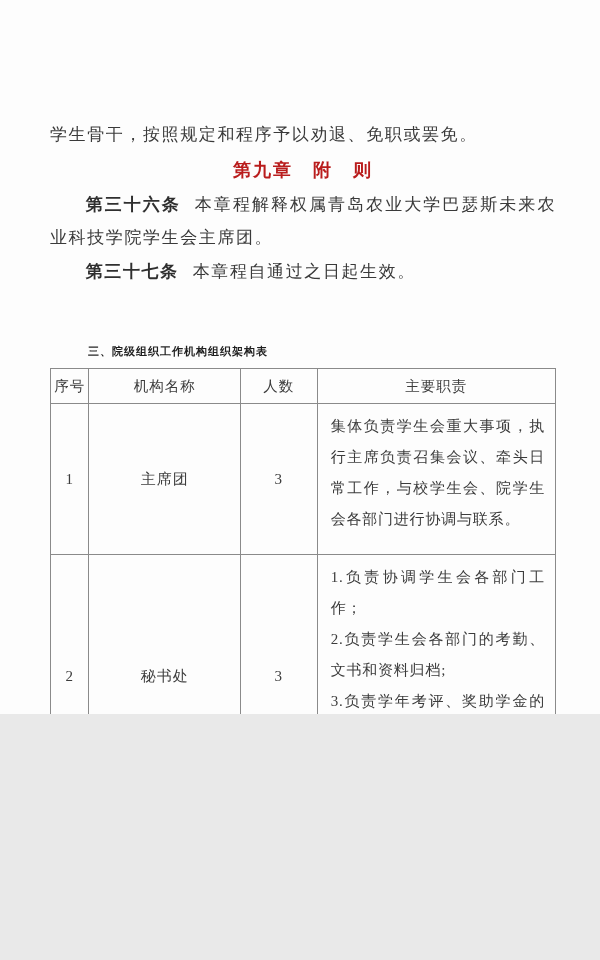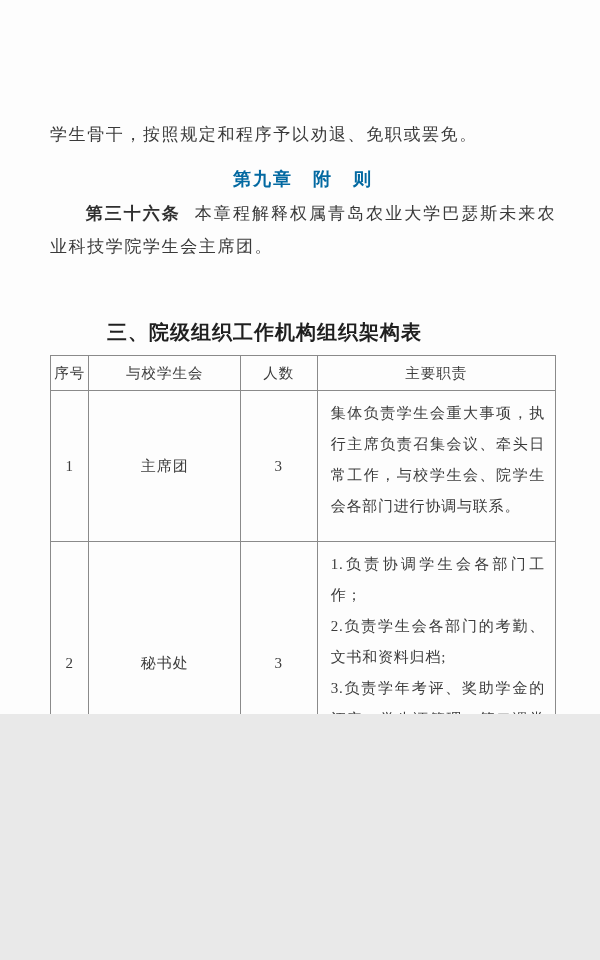--- a/index.html
+++ b/index.html
@@ -18,25 +18,25 @@
   
   .body-line {
     font-size: 17px;
     line-height: 33px;
     letter-spacing: 1.6px;
     text-align: justify;
   }
   .chapter {
     font-size: 18px;
     font-weight: bold;
-    color: #0369a1;
+    color: #b91c1c;
     text-align: center;
     letter-spacing: 2px;
     line-height: 33px;
-    margin-top: 12px;
+    margin-top: 3px;
   }
   .article {
     font-size: 17px;
     line-height: 33px;
     letter-spacing: 1.6px;
     text-align: justify;
     text-indent: 2.1em;
     margin-top: 1px;
   }
   .article .label {
@@ -50,23 +50,23 @@
     margin-top: 62px;
     text-align: right;
     font-size: 17px;
     letter-spacing: 2px;
     line-height: 34px;
   }
   .signature .sig-date { margin-right: 24px; letter-spacing: 2.5px; }
   
   .section-heading {
     margin-top: 56px;
-    margin-left: 57px;
+    margin-left: 38px;
     font-family: "Liberation Sans", "DejaVu Sans", sans-serif;
-    font-size: 20px;
+    font-size: 11px;
     font-weight: bold;
     color: #1f1f1f;
     letter-spacing: 1px;
   }
   
   table.org-table {
     width: 100%;
     margin-top: 9px;
     border-collapse: collapse;
     table-layout: fixed;
@@ -113,35 +113,38 @@
 <div class="page">
 
   <p class="body-line">学生骨干，按照规定和程序予以劝退、免职或罢免。</p>
 
   <h2 class="chapter">第九章　附　则</h2>
 
   <p class="article">
     <span class="label">第三十六条</span><span>本章程解释权属青岛农业大学巴瑟斯未来农业科技学院学生会主席团。</span>
   </p>
 
+  <p class="article">
+    <span class="label">第三十七条</span><span>本章程自通过之日起生效。</span>
+  </p>
 
 
   <h3 class="section-heading">三、院级组织工作机构组织架构表</h3>
 
   <table class="org-table">
     <colgroup>
       <col style="width:7.6%">
       <col style="width:30%">
       <col style="width:15.2%">
       <col style="width:47.2%">
     </colgroup>
     <thead>
       <tr>
         <th>序号</th>
-        <th>与校学生会</th>
+        <th>机构名称</th>
         <th>人数</th>
         <th>主要职责</th>
       </tr>
     </thead>
     <tbody>
       <tr class="row-1">
         <td class="center-cell">1</td>
         <td class="center-cell">主席团</td>
         <td class="center-cell">3</td>
         <td class="duties-cell">

